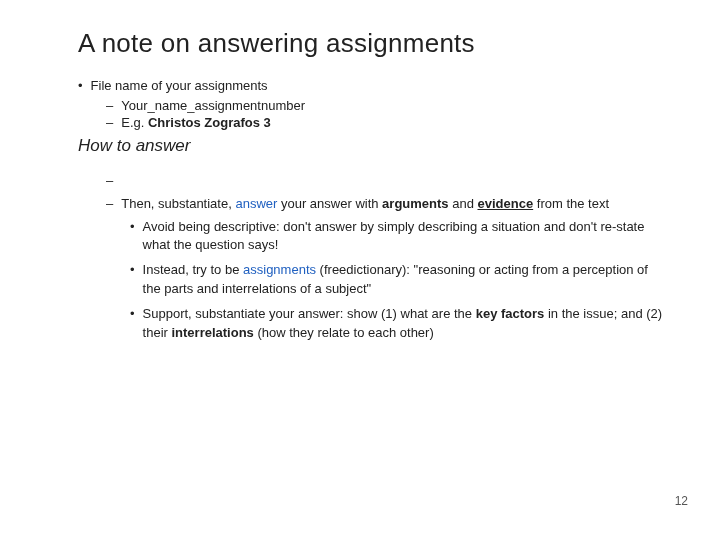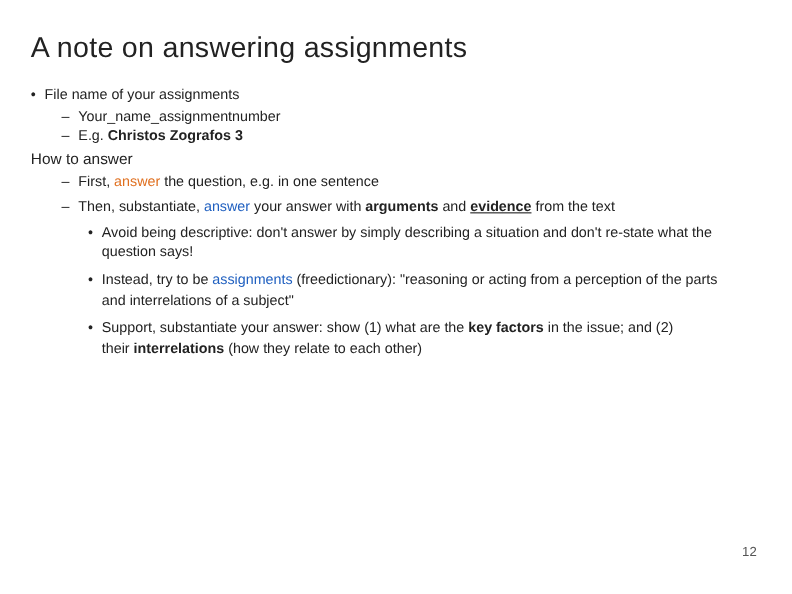--- a/index.html
+++ b/index.html
@@ -15,21 +15,21 @@
       font-family: 'Arial', 'Helvetica', sans-serif;
       font-size: 13px;
       color: #222222;
       overflow: hidden;
       position: relative;
     }
 
     .page {
       width: 720px;
       height: 540px;
-      padding: 28px 52px 28px 28px;
+      padding: 28px 52px 28px 78px;
       position: relative;
     }
 
     h1 {
       font-size: 26px;
       font-weight: normal;
       color: #222222;
       margin-bottom: 18px;
       letter-spacing: 0.01em;
     }
@@ -63,22 +63,23 @@
       flex-shrink: 0;
     }
 
     .nothing-else {
       font-size: 13px;
       margin-top: 2px;
       margin-bottom: 14px;
     }
 
     .how-to-answer {
-      font-size: 14px;
-      margin-bottom: 4px;
+      font-size: 17px;
+      margin-bottom: 16px;
+      font-style: italic;
     }
 
     .sub-items-block {
       margin-left: 28px;
     }
 
     .sub-item-line {
       display: flex;
       align-items: flex-start;
       margin-bottom: 4px;
@@ -159,23 +160,20 @@
     </div>
   </div>
 
 
   <div class="how-to-answer">How to answer</div>
 
   <div class="sub-items-block">
 
     <div class="sub-item-line">
       <span class="dash">–</span>
-      <span>
-        First,&nbsp;<span class="text-orange">answer</span>&nbsp;the question, e.g. in one sentence
-      </span>
     </div>
 
     <div class="sub-item-line">
       <span class="dash">–</span>
       <span>
         Then, substantiate,&nbsp;<span class="text-blue">answer</span>&nbsp;your answer with&nbsp;<span class="text-bold">arguments</span>&nbsp;and&nbsp;<span class="text-bold-underline">evidence</span>&nbsp;from the text
       </span>
     </div>
   </div>
 

